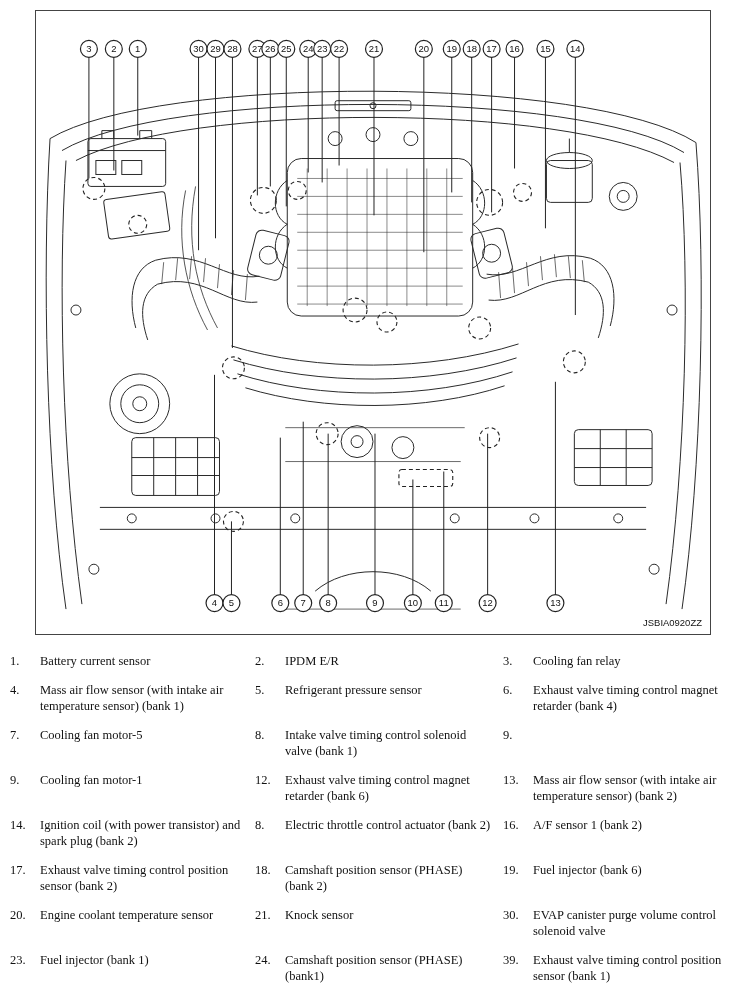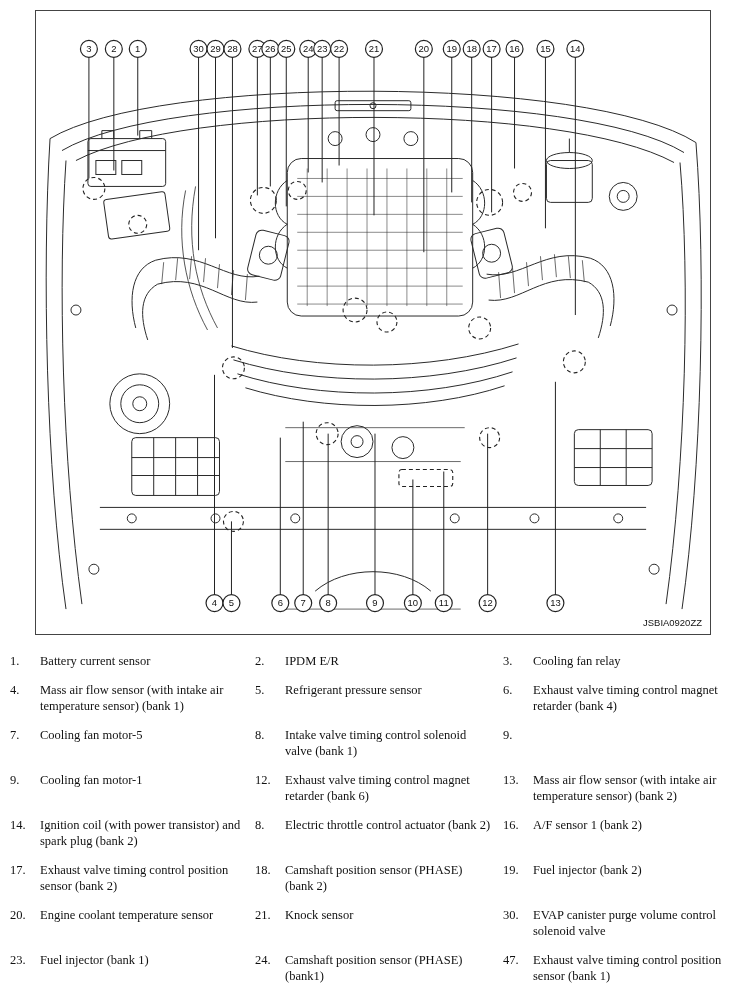--- a/index.html
+++ b/index.html
@@ -355,21 +355,21 @@
       <div class="legend-item">
         <span class="legend-num">17.</span>
         <span class="legend-text">Exhaust valve timing control position sensor (bank 2)</span>
       </div>
       <div class="legend-item">
         <span class="legend-num">18.</span>
         <span class="legend-text">Camshaft position sensor (PHASE) (bank 2)</span>
       </div>
       <div class="legend-item">
         <span class="legend-num">19.</span>
-        <span class="legend-text">Fuel injector (bank 2)</span>
+        <span class="legend-text">Fuel injector (bank 6)</span>
       </div>
       <div class="legend-item">
         <span class="legend-num">20.</span>
         <span class="legend-text">Engine coolant temperature sensor</span>
       </div>
       <div class="legend-item">
         <span class="legend-num">21.</span>
         <span class="legend-text">Knock sensor</span>
       </div>
       <div class="legend-item">
@@ -378,21 +378,21 @@
       </div>
       <div class="legend-item">
         <span class="legend-num">23.</span>
         <span class="legend-text">Fuel injector (bank 1)</span>
       </div>
       <div class="legend-item">
         <span class="legend-num">24.</span>
         <span class="legend-text">Camshaft position sensor (PHASE) (bank1)</span>
       </div>
       <div class="legend-item">
-        <span class="legend-num">47.</span>
+        <span class="legend-num">39.</span>
         <span class="legend-text">Exhaust valve timing control position sensor (bank 1)</span>
       </div>
       <div class="legend-item">
         <span class="legend-num">26.</span>
         <span class="legend-text">EVAP service port</span>
       </div>
       <div class="legend-item">
         <span class="legend-num">27.</span>
         <span class="legend-text">A/F sensor 1 (bank 1)</span>
       </div>

